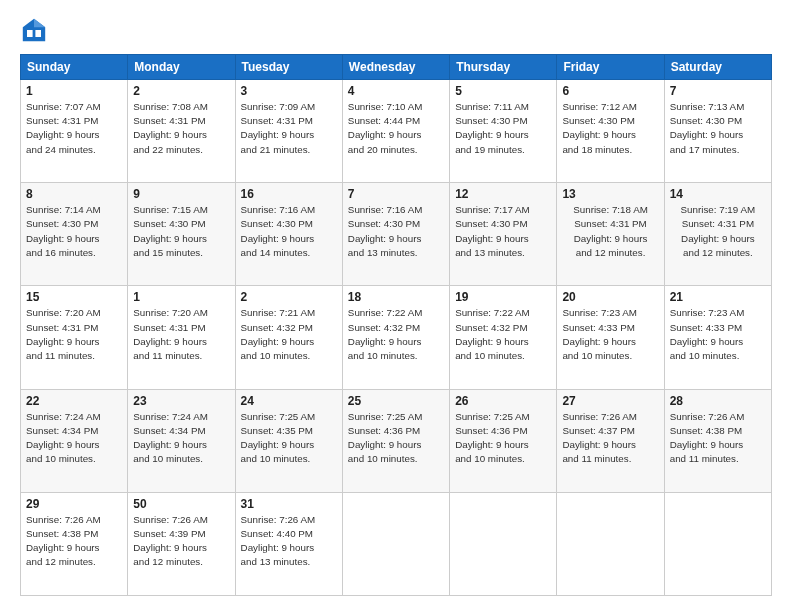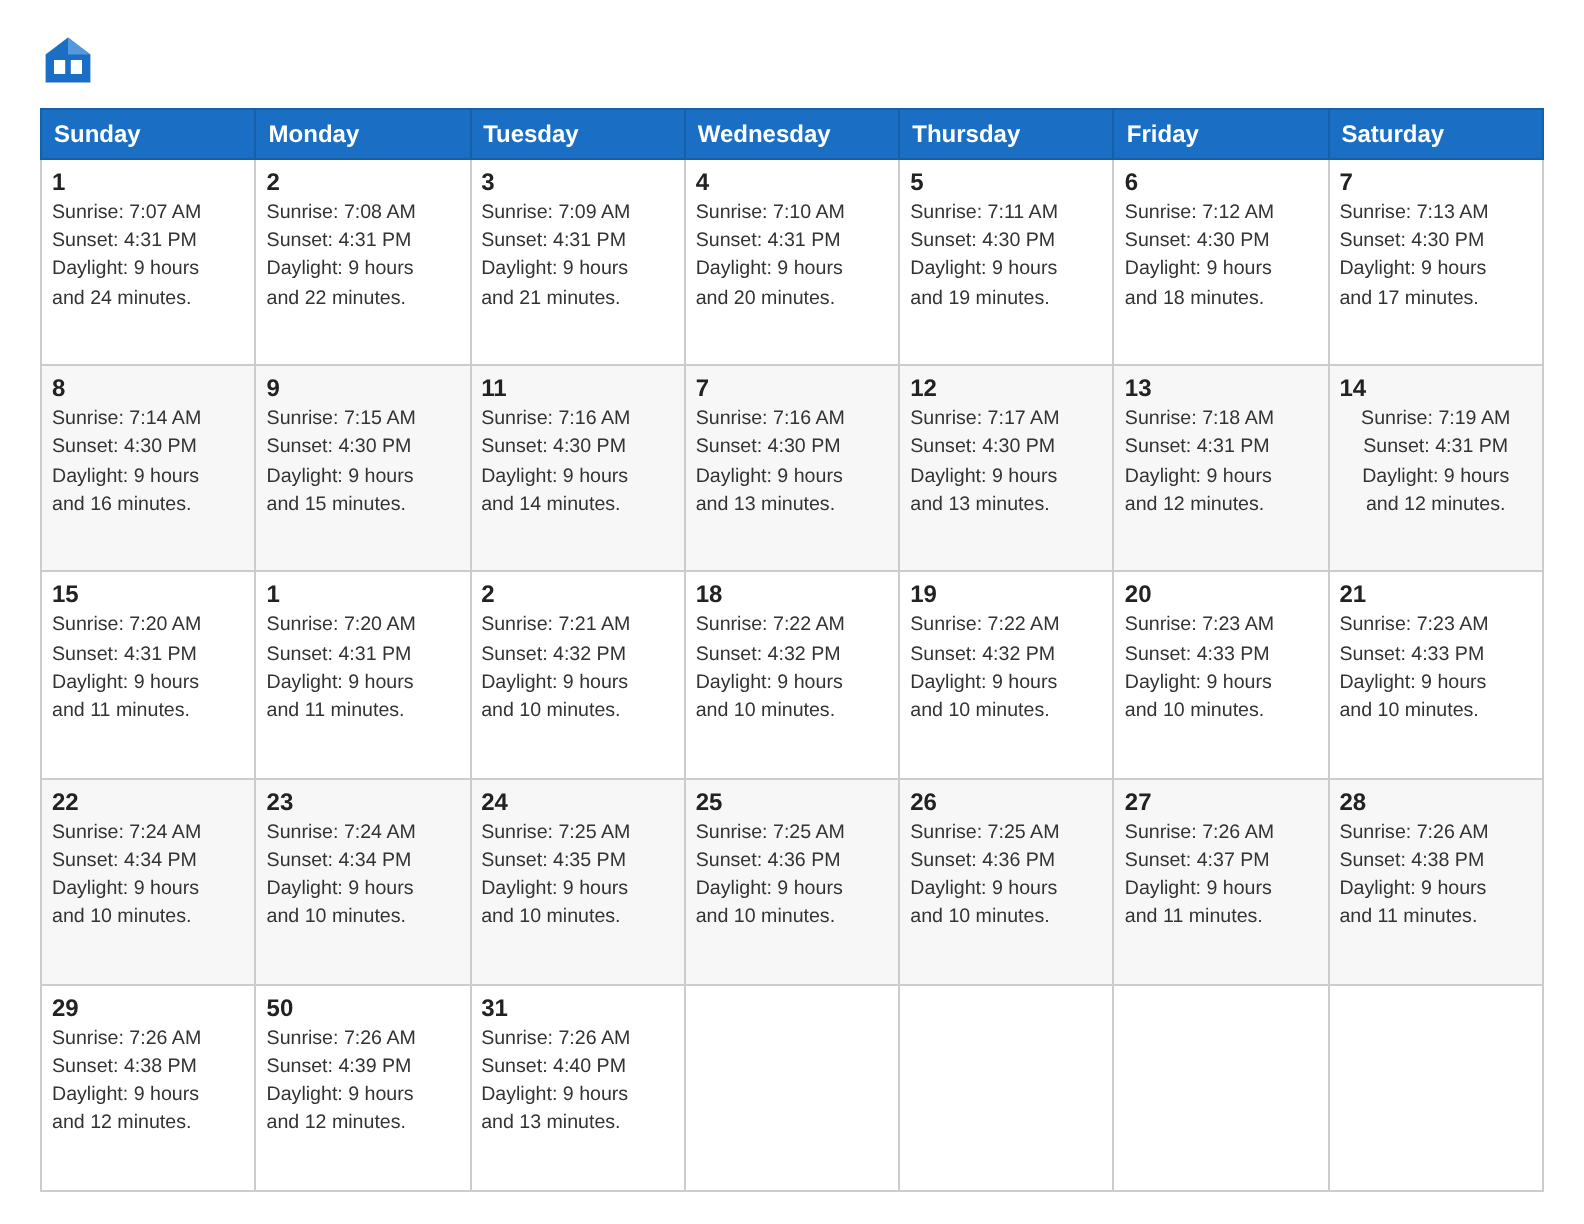--- a/index.html
+++ b/index.html
@@ -149,21 +149,21 @@
           <td>
             <span class="day-number">3</span>
             <div class="day-info" style="white-space: pre-line;">Sunrise: 7:09 AM
 Sunset: 4:31 PM
 Daylight: 9 hours
 and 21 minutes.</div>
           </td>
           <td>
             <span class="day-number">4</span>
             <div class="day-info" style="white-space: pre-line;">Sunrise: 7:10 AM
-Sunset: 4:31 PM
+Sunset: 4:44 PM
 Daylight: 9 hours
 and 20 minutes.</div>
           </td>
           <td>
             <span class="day-number">5</span>
             <div class="day-info" style="white-space: pre-line;">Sunrise: 7:11 AM
 Sunset: 4:30 PM
 Daylight: 9 hours
 and 19 minutes.</div>
           </td>
@@ -191,21 +191,21 @@
 and 16 minutes.</div>
           </td>
           <td>
             <span class="day-number">9</span>
             <div class="day-info" style="white-space: pre-line;">Sunrise: 7:15 AM
 Sunset: 4:30 PM
 Daylight: 9 hours
 and 15 minutes.</div>
           </td>
           <td>
-            <span class="day-number">11</span>
+            <span class="day-number">16</span>
             <div class="day-info" style="white-space: pre-line;">Sunrise: 7:16 AM
 Sunset: 4:30 PM
 Daylight: 9 hours
 and 14 minutes.</div>
           </td>
           <td>
             <span class="day-number">7</span>
             <div class="day-info" style="white-space: pre-line;">Sunrise: 7:16 AM
 Sunset: 4:30 PM
 Daylight: 9 hours
@@ -213,21 +213,21 @@
           </td>
           <td>
             <span class="day-number">12</span>
             <div class="day-info" style="white-space: pre-line;">Sunrise: 7:17 AM
 Sunset: 4:30 PM
 Daylight: 9 hours
 and 13 minutes.</div>
           </td>
           <td>
             <span class="day-number">13</span>
-            <div class="day-info" style="white-space: pre-line;">Sunrise: 7:18 AM
+            <div class="day-info" style="white-space: pre-line; text-align: center;">Sunrise: 7:18 AM
 Sunset: 4:31 PM
 Daylight: 9 hours
 and 12 minutes.</div>
           </td>
           <td>
             <span class="day-number">14</span>
             <div class="day-info" style="white-space: pre-line; text-align: center;">Sunrise: 7:19 AM
 Sunset: 4:31 PM
 Daylight: 9 hours
 and 12 minutes.</div>

